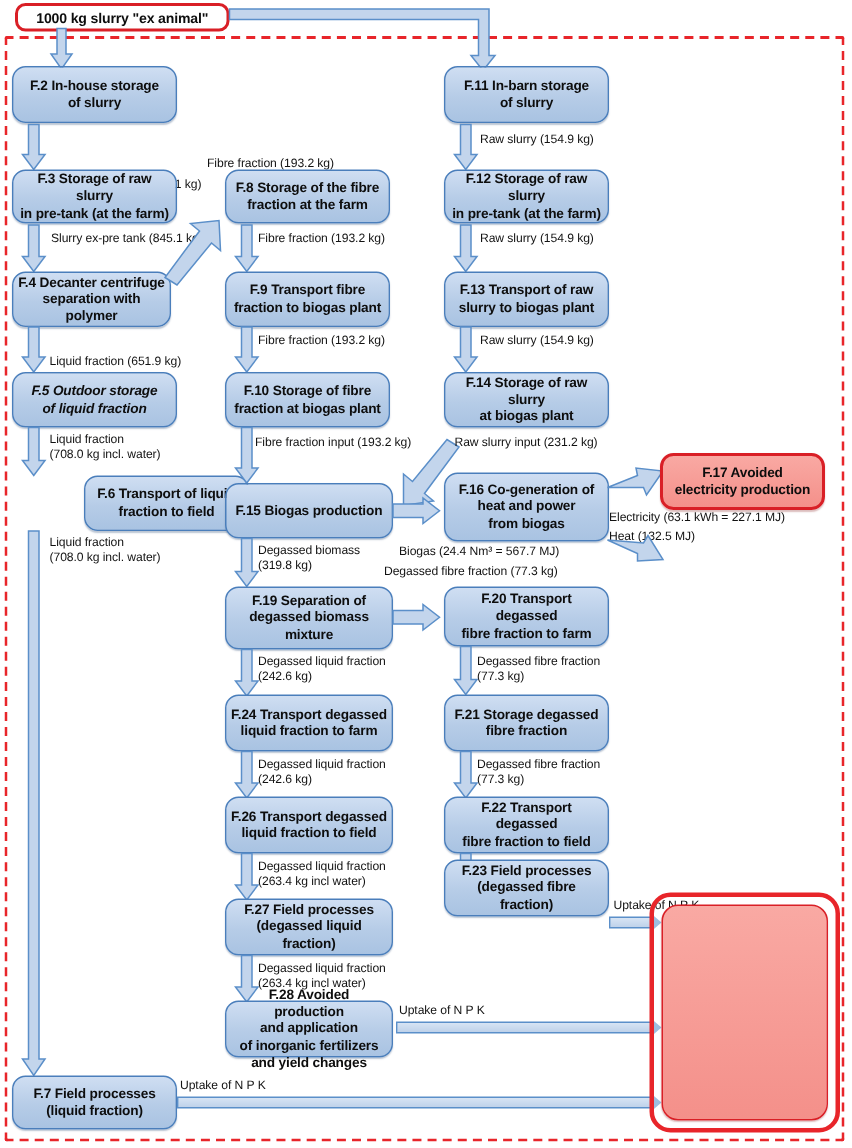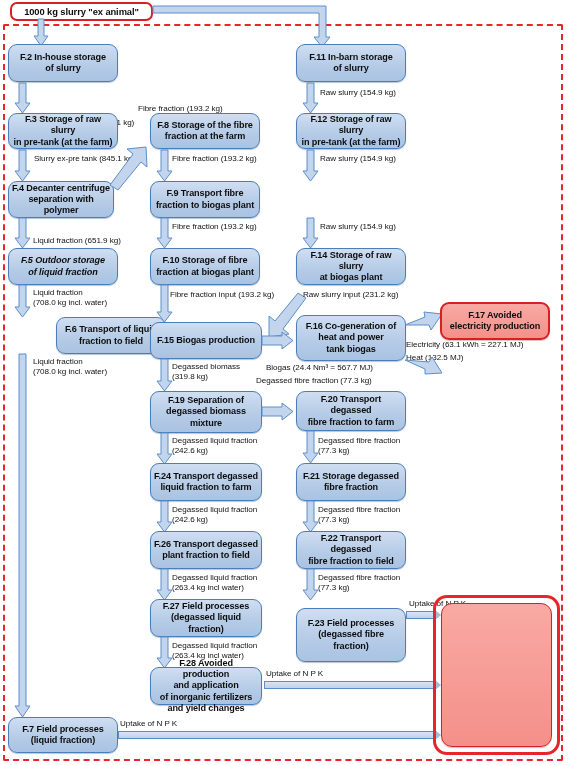--- a/index.html
+++ b/index.html
@@ -251,21 +251,21 @@
 
   <div class="flabel" style="left:172px; top:505px; width:140px;">Degassed liquid fraction
 (242.6 kg)</div>
   <div class="arrow" style="left:157px; top:501px; width:16px; height:32px;">
     <svg width="16" height="32" viewBox="0 0 16 32">
       <polygon class="ar-fill" points="4,0 11,0 11,21 15,21 7.5,31 0,21 4,21"></polygon>
     </svg>
   </div>
 
   <div class="node blue" style="left:150px; top:531px; width:112px; height:38px;">F.26 Transport degassed
-plant fraction to field</div>
+liquid fraction to field</div>
 
   <div class="flabel" style="left:172px; top:573px; width:150px;">Degassed liquid fraction
 (263.4 kg incl water)</div>
   <div class="arrow" style="left:157px; top:569px; width:16px; height:32px;">
     <svg width="16" height="32" viewBox="0 0 16 32">
       <polygon class="ar-fill" points="4,0 11,0 11,21 15,21 7.5,31 0,21 4,21"></polygon>
     </svg>
   </div>
 
   <div class="node blue" style="left:150px; top:599px; width:112px; height:38px;">F.27 Field processes
@@ -302,36 +302,38 @@
   <div class="node blue" style="left:296px; top:113px; width:110px; height:36px;">F.12 Storage of raw slurry
 in pre-tank (at the farm)</div>
 
   <div class="flabel" style="left:320px; top:154px; width:120px;">Raw slurry (154.9 kg)</div>
   <div class="arrow" style="left:303px; top:150px; width:16px; height:32px;">
     <svg width="16" height="32" viewBox="0 0 16 32">
       <polygon class="ar-fill" points="4,0 11,0 11,21 15,21 7.5,31 0,21 4,21"></polygon>
     </svg>
   </div>
 
+  <div class="node blue" style="left:296px; top:181px; width:110px; height:37px;">F.13 Transport of raw
+slurry to biogas plant</div>
 
   <div class="flabel" style="left:320px; top:222px; width:120px;">Raw slurry (154.9 kg)</div>
   <div class="arrow" style="left:303px; top:218px; width:16px; height:31px;">
     <svg width="16" height="31" viewBox="0 0 16 31">
       <polygon class="ar-fill" points="4,0 11,0 11,20 15,20 7.5,30 0,20 4,20"></polygon>
     </svg>
   </div>
 
   <div class="node blue" style="left:296px; top:248px; width:110px; height:37px;">F.14 Storage of raw slurry
 at biogas plant</div>
 
   <div class="flabel" style="left:303px; top:290px; width:140px;">Raw slurry input (231.2 kg)</div>
 
   <div class="node blue" style="left:296px; top:315px; width:110px; height:46px;">F.16 Co-generation of
 heat and power
-tank biogas</div>
+from biogas</div>
 
   <div class="arrow" style="left:405px; top:309px; width:38px; height:24px;">
     <svg width="38" height="24" viewBox="0 0 38 24">
       <polygon class="ar-fill" points="0,16 20,8 19,3 37,5 26,21 24,16"></polygon>
     </svg>
   </div>
   <div class="flabel" style="left:406px; top:340px; width:160px;">Electricity (63.1 kWh = 227.1 MJ)</div>
   <div class="flabel" style="left:406px; top:353px; width:160px;">Heat (132.5 MJ)</div>
 
   <div class="arrow" style="left:405px; top:355px; width:38px; height:26px;">
@@ -369,21 +371,21 @@
 fibre fraction to field</div>
 
   <div class="flabel" style="left:318px; top:573px; width:130px;">Degassed fibre fraction
 (77.3 kg)</div>
   <div class="arrow" style="left:303px; top:569px; width:16px; height:32px;">
     <svg width="16" height="32" viewBox="0 0 16 32">
       <polygon class="ar-fill" points="4,0 11,0 11,21 15,21 7.5,31 0,21 4,21"></polygon>
     </svg>
   </div>
 
-  <div class="node blue" style="left:296px; top:608px; width:110px; height:54px;">F.23 Field processes
+  <div class="node blue" style="left:296px; top:573px; width:110px; height:38px;">F.23 Field processes
 (degassed fibre fraction)</div>
 
   <div class="flabel" style="left:409px; top:599px;">Uptake of N P K</div>
   <div class="bar" style="left:406px; top:611px; width:30px;"></div>
   <div class="bar-head" style="left:434px; top:609px;"></div>
 
   <div class="node red" style="left:440px; top:302px; width:110px; height:38px;">F.17 Avoided
 electricity production</div>
 
 

